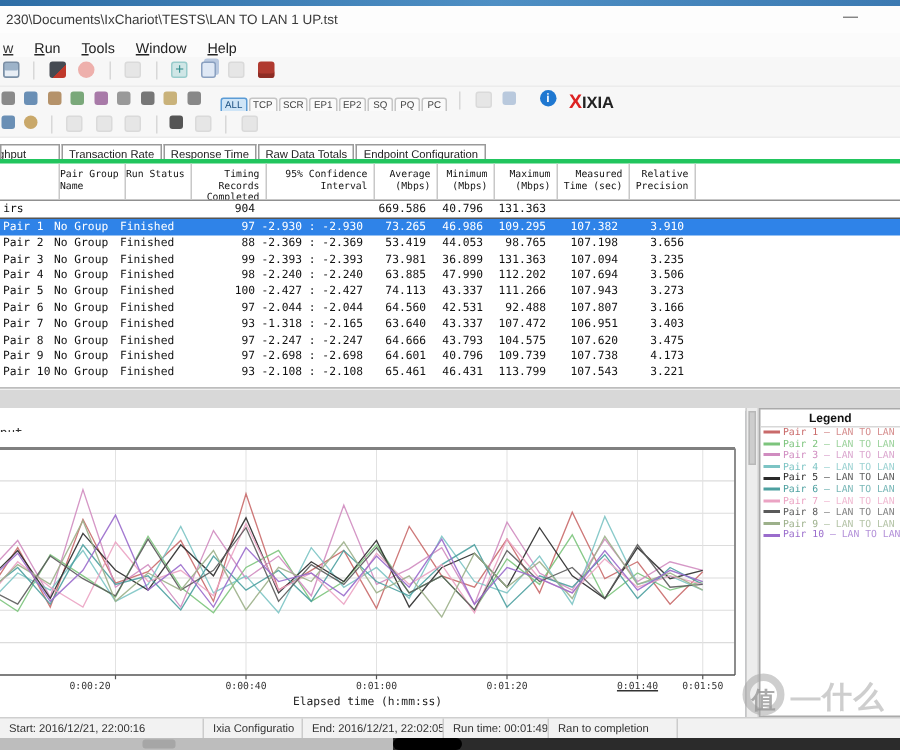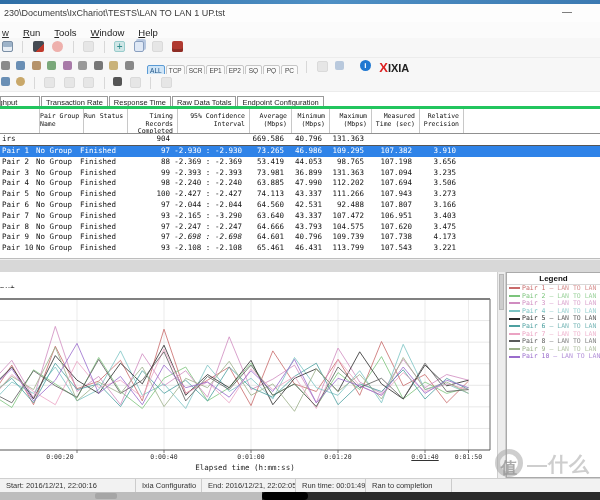--- a/index.html
+++ b/index.html
@@ -280,21 +280,21 @@
           <div class="c r" style="width: 38px;">42.531</div>
           <div class="c r" style="width: 42px;">92.488</div>
           <div class="c r" style="width: 48px;">107.807</div>
           <div class="c r" style="width: 44px;">3.166</div>
         </div>
         <div class="grow">
           <div class="c" style="width: 34px;">Pair 7</div>
           <div class="c" style="width: 44px;">No Group</div>
           <div class="c" style="width: 44px;">Finished</div>
           <div class="c r" style="width: 50px;">93</div>
-          <div class="c r" style="width: 72px;">-2.165 : -3.290</div>
+          <div class="c r" style="width: 72px;">-1.318 : -2.165</div>
           <div class="c r" style="width: 42px;">63.640</div>
           <div class="c r" style="width: 38px;">43.337</div>
           <div class="c r" style="width: 42px;">107.472</div>
           <div class="c r" style="width: 48px;">106.951</div>
           <div class="c r" style="width: 44px;">3.403</div>
         </div>
         <div class="grow">
           <div class="c" style="width: 34px;">Pair 8</div>
           <div class="c" style="width: 44px;">No Group</div>
           <div class="c" style="width: 44px;">Finished</div>
@@ -304,21 +304,21 @@
           <div class="c r" style="width: 38px;">43.793</div>
           <div class="c r" style="width: 42px;">104.575</div>
           <div class="c r" style="width: 48px;">107.620</div>
           <div class="c r" style="width: 44px;">3.475</div>
         </div>
         <div class="grow">
           <div class="c" style="width: 34px;">Pair 9</div>
           <div class="c" style="width: 44px;">No Group</div>
           <div class="c" style="width: 44px;">Finished</div>
           <div class="c r" style="width: 50px;">97</div>
-          <div class="c r" style="width: 72px; font-style: italic;">-2.698 : -2.698</div>
+          <div class="c r" style="width: 72px;">-2.698 : -2.698</div>
           <div class="c r" style="width: 42px;">64.601</div>
           <div class="c r" style="width: 38px;">40.796</div>
           <div class="c r" style="width: 42px;">109.739</div>
           <div class="c r" style="width: 48px;">107.738</div>
           <div class="c r" style="width: 44px;">4.173</div>
         </div>
         <div class="grow">
           <div class="c" style="width: 34px;">Pair 10</div>
           <div class="c" style="width: 44px;">No Group</div>
           <div class="c" style="width: 44px;">Finished</div>

